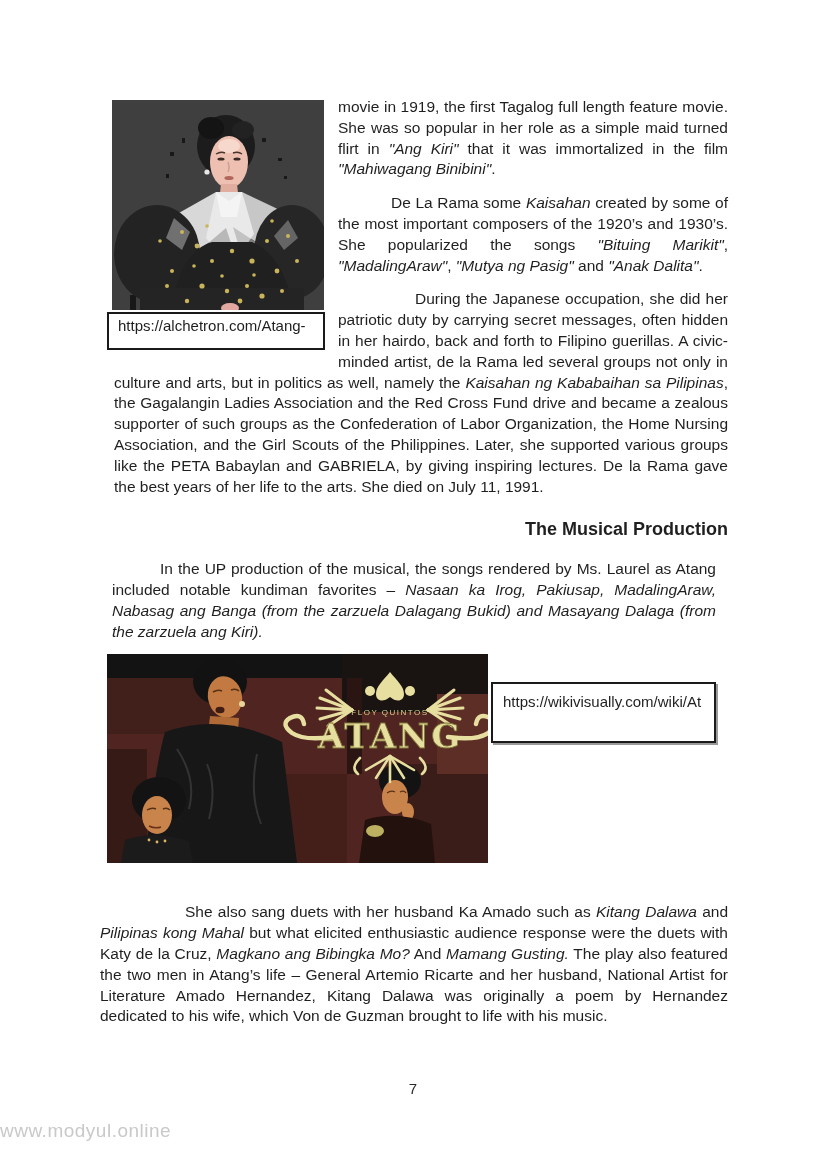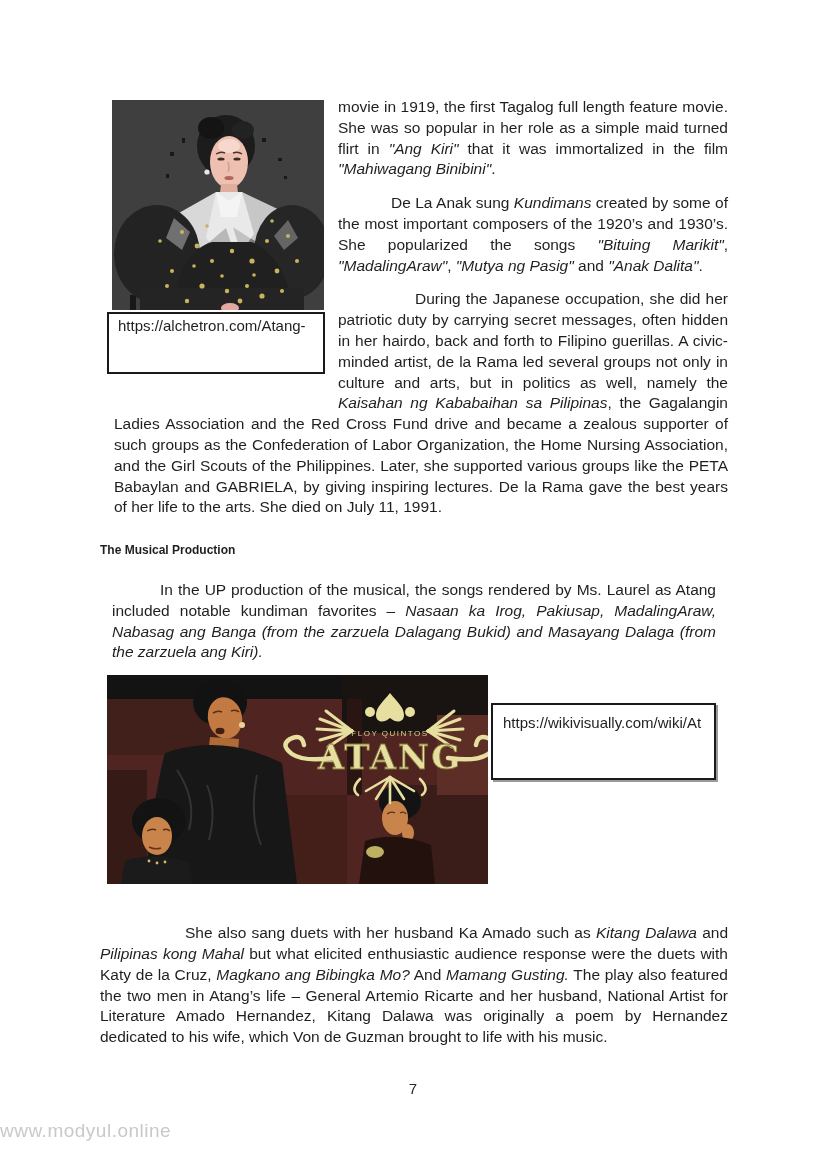--- a/index.html
+++ b/index.html
@@ -47,45 +47,45 @@
     border: 2px solid #1a1a1a;
     background: #ffffff;
     text-align: left;
     font-size: 15px;
     line-height: 21px;
     color: #1f1f1f;
   }
   .fig1 .capbox {
     margin-top: 2px;
     width: 218px;
-    height: 62px;
+    height: 38px;
     padding: 1px 9px;
   }
 
   h2.section-heading {
     clear: left;
-    font-size: 12px;
+    font-size: 18px;
     font-weight: bold;
-    text-align: left;
+    text-align: right;
     margin: 22px 0 19px 0;
   }
 
   .fig2wrap {
     position: relative;
     margin: 8px 0 0 7px;
     width: 621px;
     height: 209px;
   }
   .fig2wrap .photo2 { position: absolute; left: 0; top: 0; width: 381px; height: 209px; display: block; }
   .capbox.capbox2 {
     position: absolute;
     left: 384px;
     top: 28px;
     width: 225px;
-    height: 77px;
+    height: 61px;
     padding: 6px 10px;
     line-height: 24px;
     box-shadow: 2px 2px 0 #9a9a9a;
   }
 
   .pagenum {
     position: absolute;
     top: 1080px;
     left: 0;
     width: 100%;
@@ -188,21 +188,21 @@
             <circle cx="82" cy="166" r="1.8"></circle>
         </g>
         <ellipse cx="118" cy="208" rx="9" ry="5" fill="#e3a9a0"></ellipse>
       </svg>
       <figcaption class="capbox">
         <div>https://alchetron.com/Atang-</div>
       </figcaption>
     </figure>
 
     <p class="p1"><span>movie in 1919, the first Tagalog full length feature movie. She was so popular in her role as a simple maid turned flirt in </span><em>"Ang Kiri"</em><span> that it was immortalized in the film </span><em>"Mahiwagang Binibini"</em><span>.</span></p>
-    <p class="p2"><span>De La Anak sung </span><em>Kundimans</em><span> created by some of the most important composers of the 1920’s and 1930’s. She popularized the songs </span><em>"Bituing Marikit"</em><span>, </span><em>"MadalingAraw"</em><span>, </span><em>"Mutya ng Pasig"</em><span> and </span><em>"Anak Dalita"</em><span>.</span></p>
+    <p class="p2"><span>De La Rama some </span><em>Kaisahan</em><span> created by some of the most important composers of the 1920’s and 1930’s. She popularized the songs </span><em>"Bituing Marikit"</em><span>, </span><em>"MadalingAraw"</em><span>, </span><em>"Mutya ng Pasig"</em><span> and </span><em>"Anak Dalita"</em><span>.</span></p>
     <p class="p3"><span>During the Japanese occupation, she did her patriotic duty by carrying secret messages, often hidden in her hairdo, back and forth to Filipino guerillas. A civic-minded artist, de la Rama led several groups not only in culture and arts, but in politics as well, namely the </span><em>Kaisahan ng Kababaihan sa Pilipinas</em><span>, the Gagalangin Ladies Association and the Red Cross Fund drive and became a zealous supporter of such groups as the Confederation of Labor Organization, the Home Nursing Association, and the Girl Scouts of the Philippines. Later, she supported various groups like the PETA Babaylan and GABRIELA, by giving inspiring lectures. De la Rama gave the best years of her life to the arts. She died on July 11, 1991.</span></p>
 
     <h2 class="section-heading">The Musical Production</h2>
 
     <p class="p4"><span>In the UP production of the musical, the songs rendered by Ms. Laurel as Atang included notable kundiman favorites – </span><em>Nasaan ka Irog, Pakiusap, MadalingAraw, Nabasag ang Banga (from the zarzuela Dalagang Bukid) and Masayang Dalaga (from the zarzuela ang Kiri).</em></p>
 
     <div class="fig2wrap">
       <svg class="photo2" viewBox="0 0 381 209" aria-hidden="true">
         <rect width="381" height="209" fill="var(--stage_bg)"></rect>
         <rect width="381" height="24" fill="#131313"></rect>

